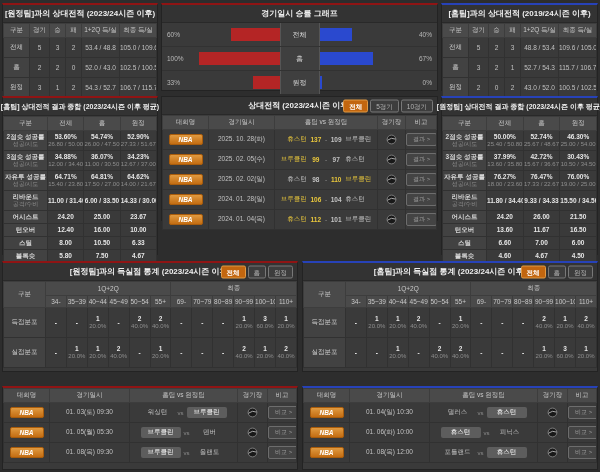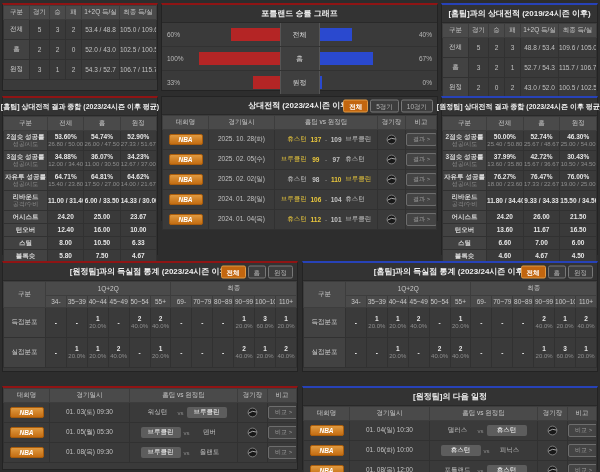--- a/index.html
+++ b/index.html
@@ -51,20 +51,21 @@
   .dash{color:#9a9a9a}
   .team[data-win="1"],.score[data-win="1"]{color:#e9c73c}
   .s-vs{color:#8d8d8d;font-size:6px}
   .s-team{min-width:34px}
   .s-team[data-hl="1"]{background:#5d5d5d;color:#ffffff;padding:1px 3px;border-radius:2px}
 </style>
 </head>
 <body>
 
 <div class="panel acc-red" style="left:2px;top:3px;width:156px;height:88px">
+  <div class="ptitle">[원정팀]과의 상대전적 (2023/24시즌 이후)</div>
   <table class="tblA">
     <colgroup>
         <col style="width:26px">
         <col style="width:20px">
         <col style="width:16px">
         <col style="width:16px">
         <col style="width:38px">
         <col>
       </colgroup>
     <thead>
@@ -103,21 +104,21 @@
           <td>1</td>
           <td>2</td>
           <td>54.3 / 52.7</td>
           <td>106.7 / 115.7</td>
         </tr>
       </tbody>
   </table>
 </div>
 
 <div class="panel acc-red" style="left:161px;top:3px;width:277px;height:88px">
-  <div class="ptitle">포틀랜드 승률 그래프</div>
+  <div class="ptitle">경기일시 승률 그래프</div>
   <div class="graph">
 
       <div class="grow">
         <div class="gpct l">60%</div>
         <div class="gtrack left">
           <div class="bar red" style="width: 60%;"></div>
         </div>
         <div class="glabel">전체</div>
         <div class="gtrack right">
           <div class="bar blue" style="width: 40%;"></div>
@@ -1002,21 +1003,20 @@
                 <circle cx="6" cy="6" r="4.8" fill="#191919" stroke="#8a8a8a" stroke-width="0.9"></circle>
                 <path d="M1.5 6.8 Q6 3.2 10.5 5.6" stroke="#b5b5b5" stroke-width="1" fill="none"></path>
               </svg></span></td>
           <td><span class="note-btn">비교 &gt;</span></td>
         </tr>
       </tbody>
   </table>
 </div>
 
 <div class="panel acc-blue" style="left:302px;top:386px;width:296px;height:84px">
-  <div class="ptitle">[원정팀]의 다음 일정</div>
   <table class="tblSch">
     <colgroup>
         <col style="width:46px">
         <col style="width:80px">
         <col style="width:108px">
         <col style="width:30px">
         <col>
       </colgroup>
     <thead>
         <tr>

